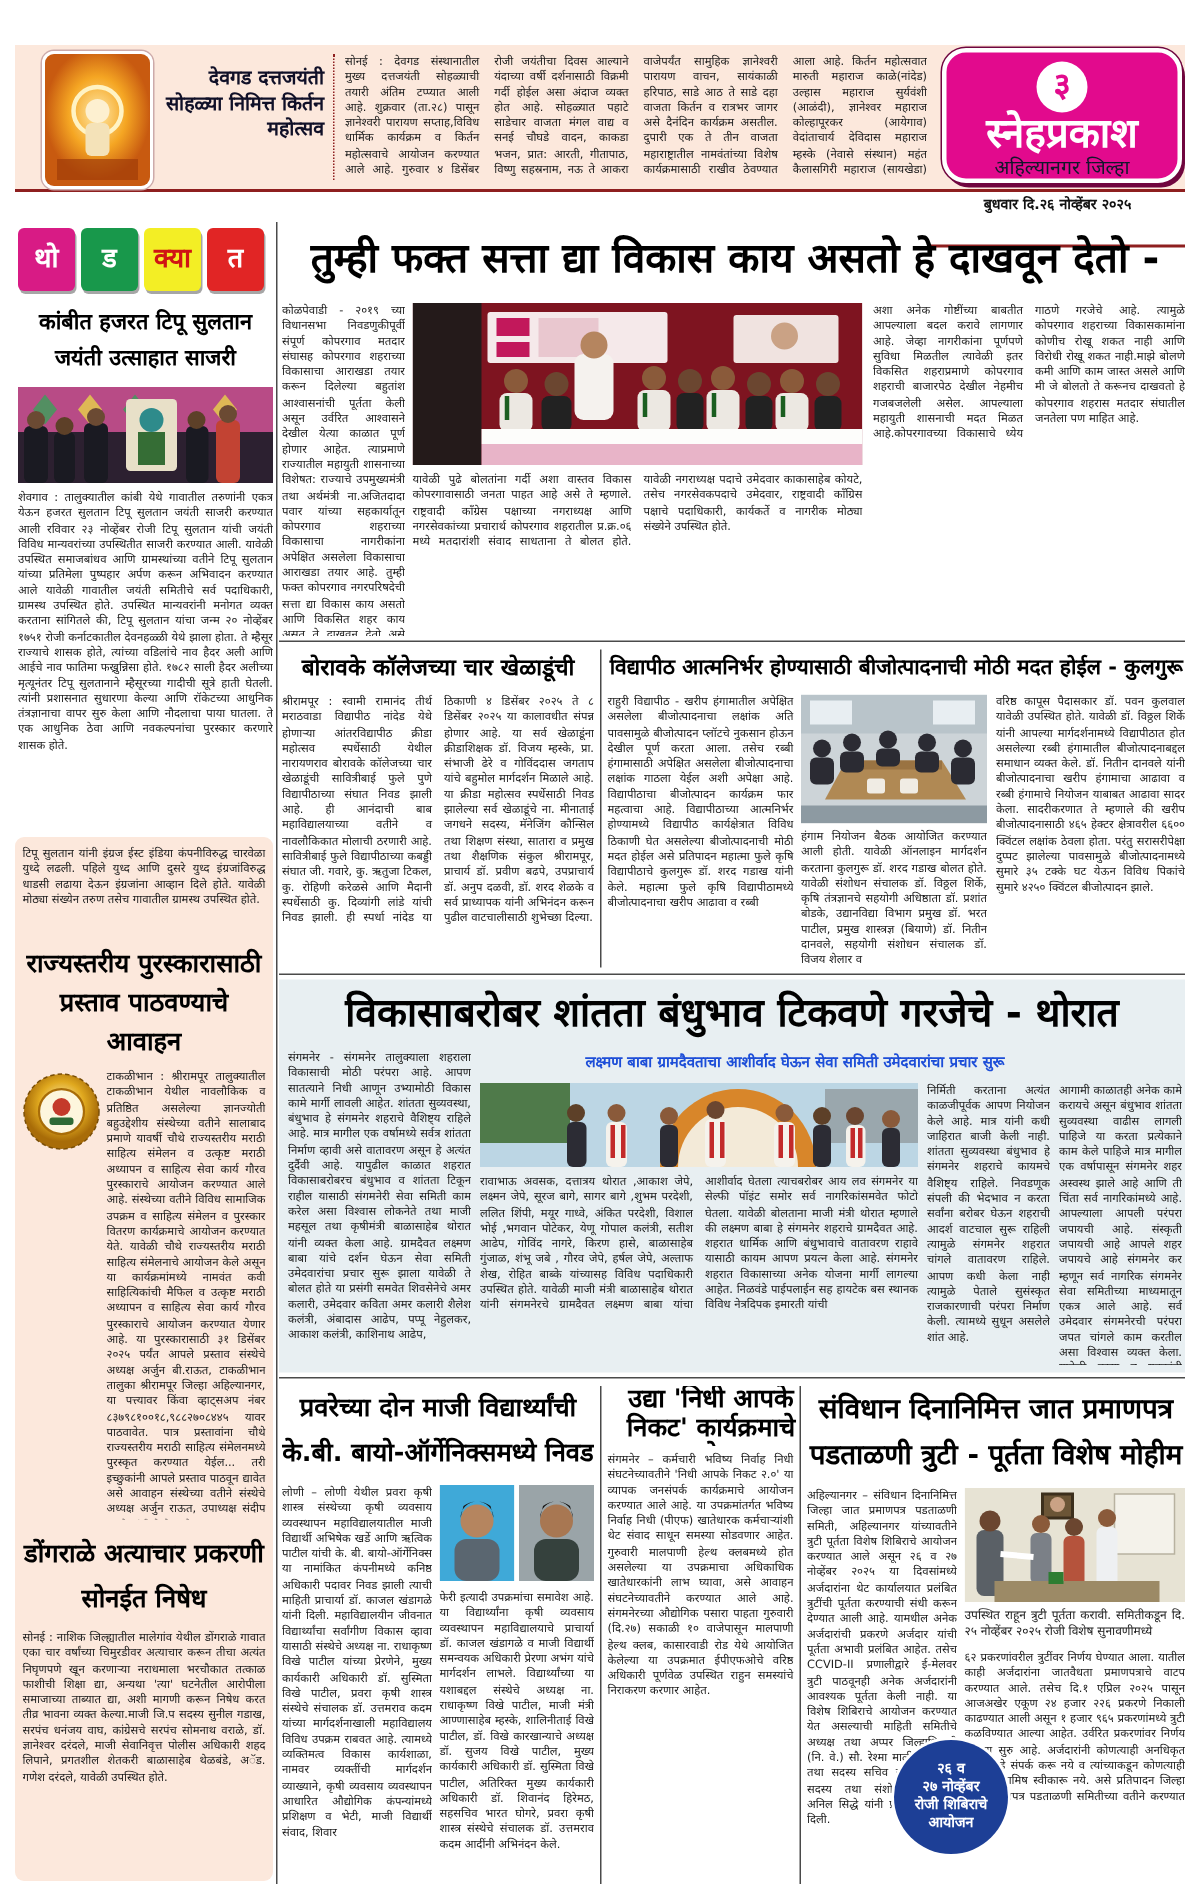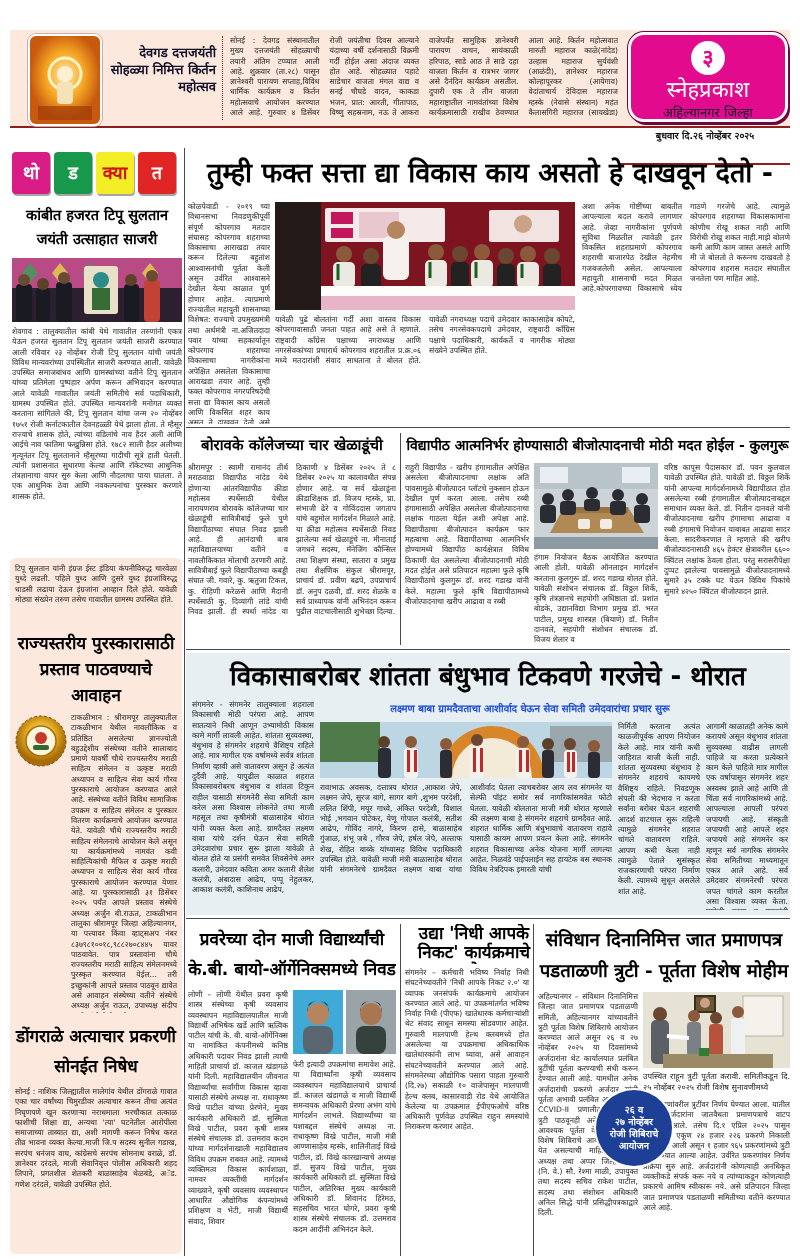--- a/index.html
+++ b/index.html
@@ -11,21 +11,21 @@
   .c2{column-count:2;column-gap:8px;}
   .c4{column-count:4;column-gap:10px;}
   .hl{font-weight:bold;color:#000;text-align:center;overflow:hidden;}
   .rule-h{background:#4a4a4a;height:1px;}
   .rule-v{background:#4a4a4a;width:1px;}
   .pinkband{background:#fce8dc;border-bottom:2px solid #8e1f1f;}
   .masthead{background:#e20a8d;border:3px solid #fff;border-radius:16px;
             box-shadow:0 0 0 1px #70063f,2px 3px 0 #70063f;text-align:center;}
   .m-circle{width:34px;height:34px;border-radius:50%;background:#fff;color:#e20a8d;
             font-weight:bold;font-size:22px;line-height:34px;margin:6px auto 0;}
-  .m-title{color:#fff;font-weight:normal;font-size:22px;line-height:30px;}
+  .m-title{color:#fff;font-weight:bold;font-size:27px;line-height:30px;}
   .m-sub{color:#0f172a;font-weight:normal;font-size:13px;line-height:16px;}
   .dateline{font-weight:bold;font-size:9.5px;text-align:center;color:#111;
             border-bottom:2px solid #8e1f1f;padding-bottom:21px;}
   .briefbox{width:38px;height:42px;border-radius:4px;text-align:center;font-weight:bold;
             font-size:18px;line-height:42px;color:#fff;box-shadow:1px 2px 0 rgba(0,0,0,.35);}
   .b0{background:#d81b85;} .b1{background:#18984b;}
   .b2{background:#f3ee25;color:#d01414;} .b3{background:#e12525;}
   .leftrail-pink{background:#fce8dc;border-radius:6px;padding:6px 5px;}
   .thoratbg{background:#e8eff2;}
   .subhead-red{color:#1d4ed8;font-weight:bold;font-size:10px;text-align:center;overflow:hidden;}
@@ -336,20 +336,20 @@
         </g>
       <circle cx="95" cy="20" r="6" fill="#8a5a3a"></circle>
       <path d="M24 44 L46 46" stroke="#fff" stroke-width="4"></path>
       <rect x="20" y="62" width="110" height="14" fill="#9c8a66"></rect>
       <rect x="56" y="56" width="10" height="8" fill="#2e7d32"></rect>
     </svg>
   </div>
   <div class="abs caption" style="left:643px;top:1072px;width:147px;height:24px;">उपस्थित राहून त्रुटी पूर्तता करावी. समितीकडून दि. २५ नोव्हेंबर २०२५ रोजी विशेष सुनावणीमध्ये</div>
   <div class="abs txt txt-sm" style="left:643px;top:1100px;width:147px;height:156px;">६२ प्रकरणांवरील त्रुटींवर निर्णय घेण्यात आला. यातील काही अर्जदारांना जातवैधता प्रमाणपत्राचे वाटप करण्यात आले. तसेच दि.१ एप्रिल २०२५ पासून आजअखेर एकूण २४ हजार २२६ प्रकरणे निकाली काढण्यात आली असून १ हजार ९६५ प्रकरणांमध्ये त्रुटी कळविण्यात आल्या आहेत. उर्वरित प्रकरणांवर निर्णय प्रक्रिया सुरु आहे. अर्जदारांनी कोणत्याही अनधिकृत व्यक्तीकडे संपर्क करू नये व त्यांच्याकडून कोणत्याही प्रकारचे आमिष स्वीकारू नये. असे प्रतिपादन जिल्हा जात प्रमाणपत्र पडताळणी समितीच्या वतीने करण्यात आले आहे.</div>
 
-  <div class="abs badge-circle" style="left:596px;top:1090px;">
+  <div class="abs badge-circle" style="left:596px;top:1160px;">
     <div>२६ व</div>
     <div>२७ नोव्हेंबर</div>
     <div>रोजी शिबिराचे</div>
     <div>आयोजन</div>
   </div>
 
 </div>
 
 </body></html>

